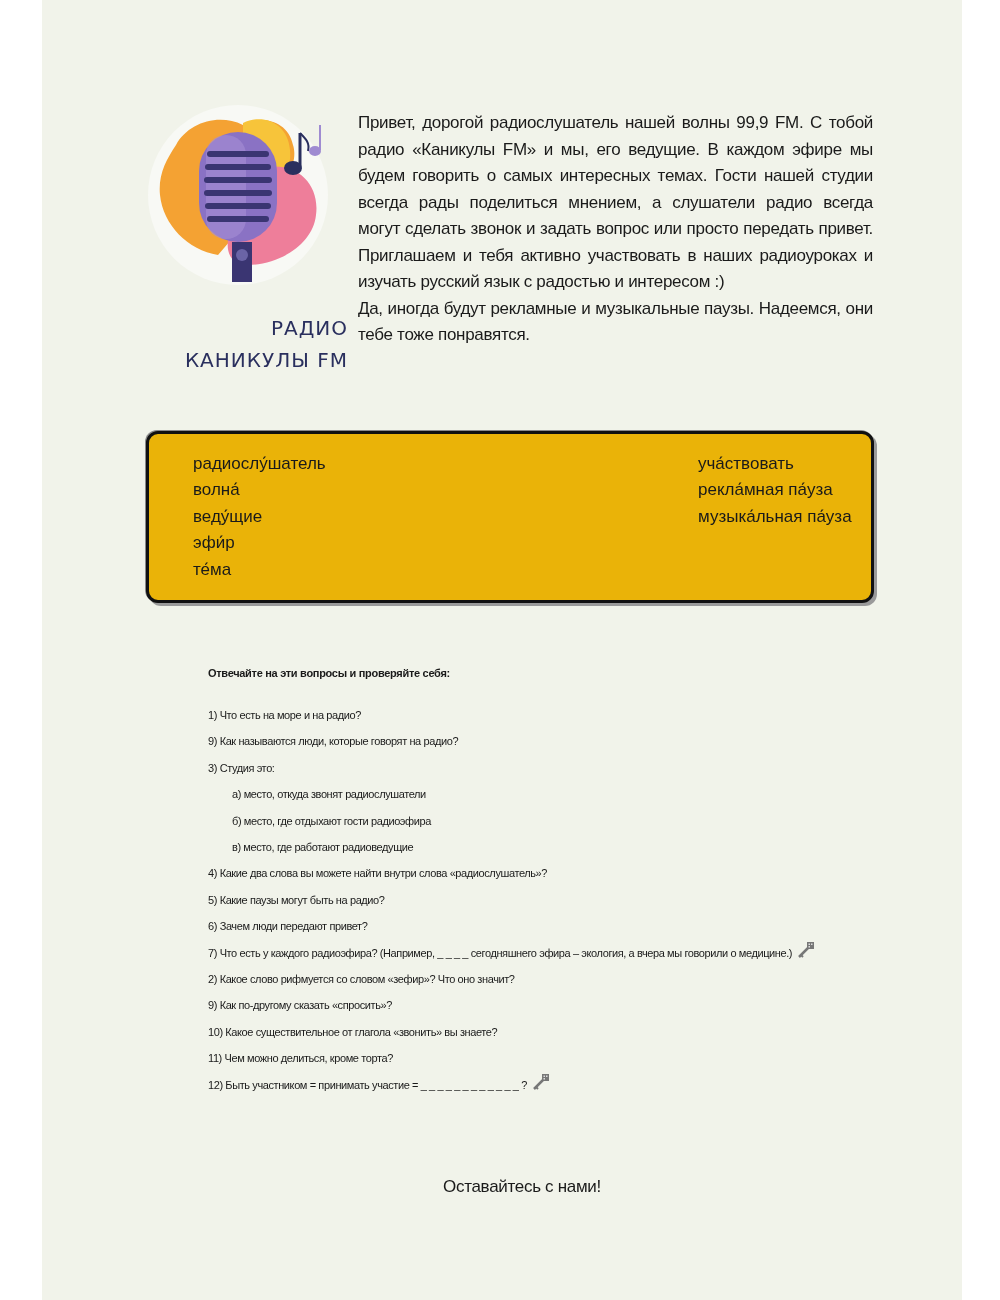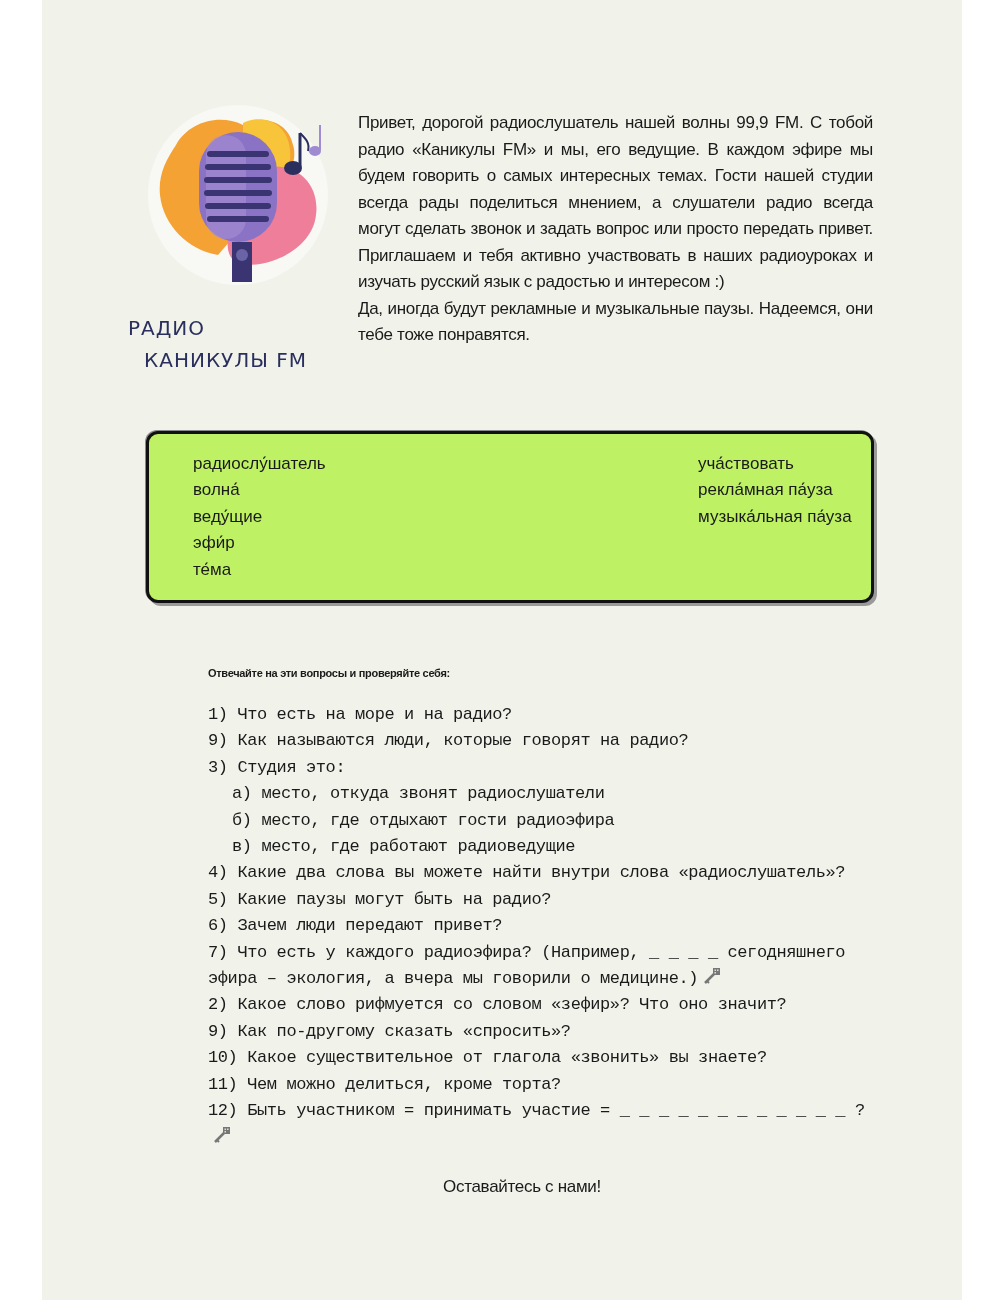--- a/index.html
+++ b/index.html
@@ -14,52 +14,52 @@
     background: #f1f3ea;
   }
   
   .logo { position: absolute; left: 148px; top: 105px; width: 185px; height: 180px; }
   .logo-circle {
     position: absolute; left: 0; top: 0; width: 180px; height: 180px; border-radius: 50%;
     background: #f8f9f5;
   }
   .logo svg { position: absolute; left: 0; top: 0; }
   .logo-title {
-    position: absolute; left: 148px; top: 312px; width: 200px; text-align: left;
+    position: absolute; left: 148px; top: 312px; width: 200px; text-align: right;
     font-family: "DejaVu Sans", sans-serif; font-size: 20px; letter-spacing: 1px;
     color: #2a2f5e; line-height: 32px;
   }
   .logo-title span { display: block; }
   .logo-title .l1 { margin-left: -20px; }
   .logo-title .l2 { margin-left: -4px; }
 
   
   .intro {
     position: absolute; left: 358px; top: 110px; width: 515px;
     font-size: 17px; line-height: 26.5px; text-align: justify;
     letter-spacing: -0.3px;
   }
   .intro b { font-weight: normal; }
 
   
   .vocab {
     position: absolute; left: 146px; top: 431px; width: 722px; height: 166px;
-    background: #bef264;
+    background: #eab308;
     border: 3px solid #111;
     border-radius: 12px;
     box-shadow: 3px 3px 0 #9a9a9a, -1px -1px 0 #8a8a8a;
   }
   .vocab-col { position: absolute; top: 17px; font-size: 17px; line-height: 26.4px; }
   .vocab-col div { white-space: nowrap; }
   .col1 { left: 44px; } .col2 { left: 289px; } .col3 { left: 549px; }
 
   
   .questions { position: absolute; left: 208px; top: 660px; width: 680px; }
   .q-heading { font-size: 11px; font-weight: bold; line-height: 26px; letter-spacing: -0.3px; margin-bottom: 16px; }
-  .q-list { font-size: 17px; line-height: 26.4px; letter-spacing: -0.4px; font-family: Liberation Mono, monospace; }
+  .q-list { font-size: 11px; line-height: 26.4px; letter-spacing: -0.4px; }
   .q-list .sub { padding-left: 24px; }
   .key { display: inline-block; width: 20px; height: 20px; vertical-align: -3px; margin-left: 4px; }
   .footer-text {
     position: absolute; left: 0; width: 1000px; top: 1177px; text-align: center;
     font-size: 17px; letter-spacing: -0.3px; margin-left: 22px;
   }
 </style>
 </head>
 <body>
 

